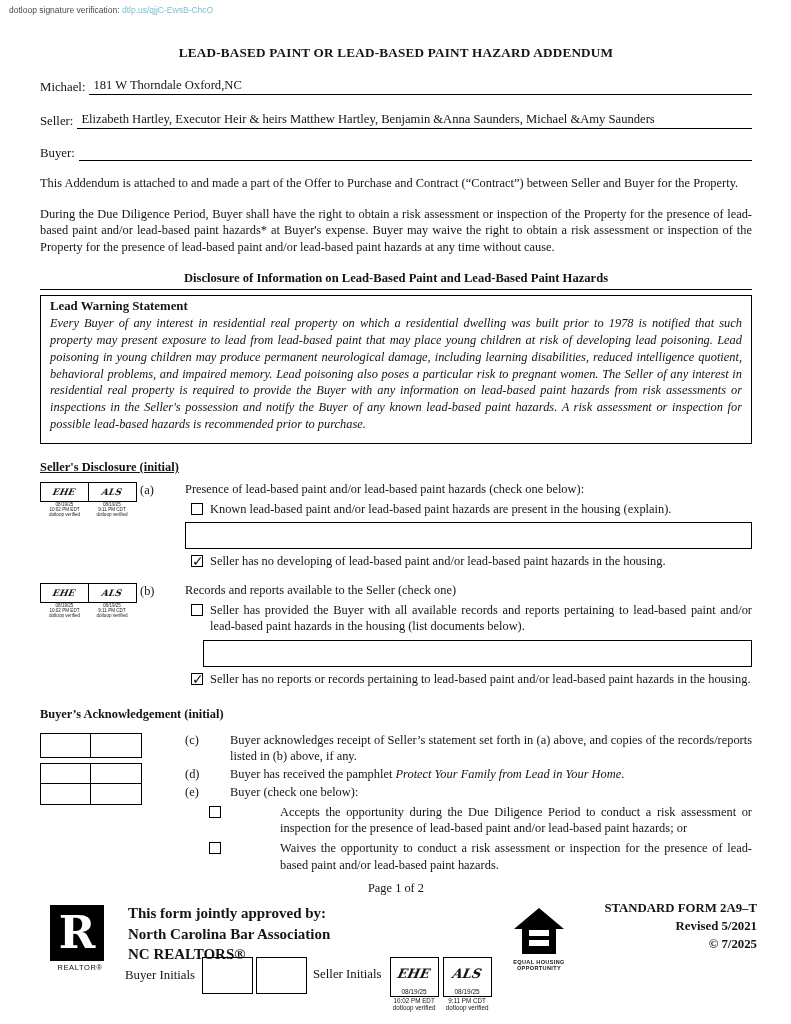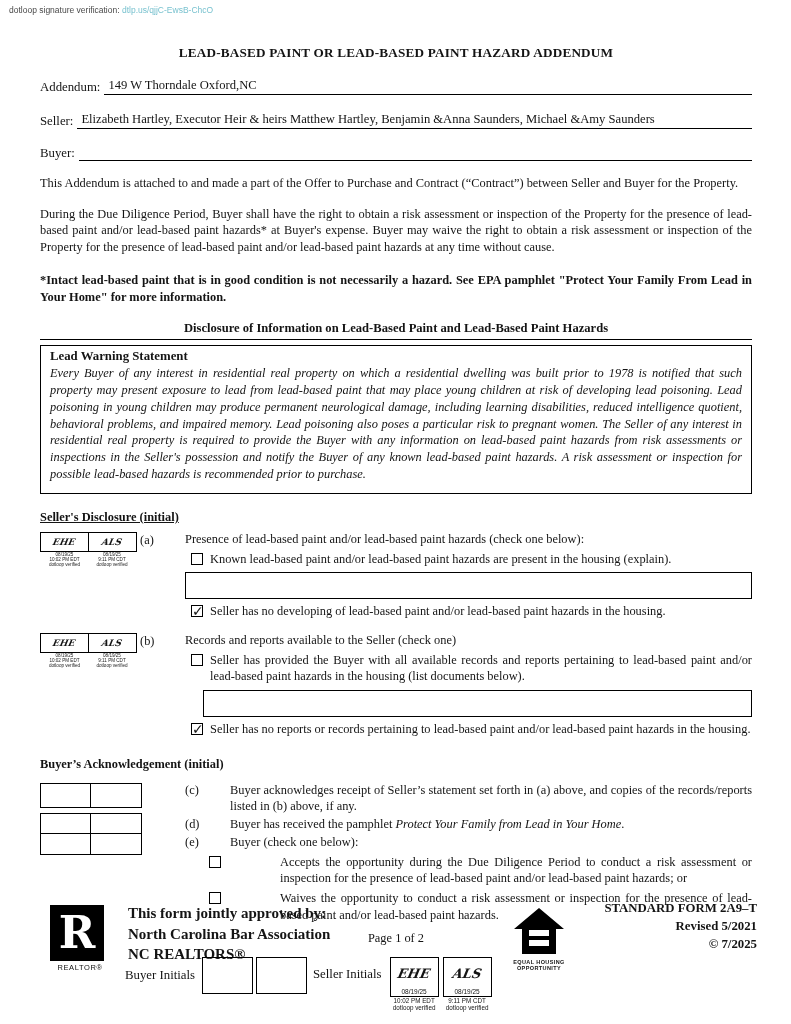--- a/index.html
+++ b/index.html
@@ -98,39 +98,38 @@
 <div class="verify-bar">
   <span>dotloop signature verification:</span>
   <a href="#">dtlp.us/qjjC-EwsB-ChcO</a>
 </div>
 
 <div class="page">
 
   <div class="doc-title">LEAD-BASED PAINT OR LEAD-BASED PAINT HAZARD ADDENDUM</div>
 
   <div class="field-row">
-    <span class="flabel">Addendum:</span>
-    <span class="fvalue">149 W Thorndale Oxford,NC</span>
+    <span class="flabel">Michael:</span>
+    <span class="fvalue">181 W Thorndale Oxford,NC</span>
   </div>
 
   <div class="field-row">
     <span class="flabel">Seller:</span>
     <span class="fvalue">Elizabeth Hartley, Executor Heir  &amp; heirs Matthew Hartley, Benjamin &amp;Anna Saunders, Michael &amp;Amy Saunders</span>
   </div>
 
   <div class="field-row">
     <span class="flabel">Buyer:</span>
     <span class="fvalue"></span>
   </div>
 
   <div class="para">This Addendum is attached to and made a part of the Offer to Purchase and Contract (“Contract”) between Seller and Buyer for the Property.</div>
 
   <div class="para">During the Due Diligence Period, Buyer shall have the right to obtain a risk assessment or inspection of the Property for the presence of lead-based paint and/or lead-based paint hazards* at Buyer's expense.  Buyer may waive the right to obtain a risk assessment or inspection of the Property for the presence of lead-based paint and/or lead-based paint hazards at any time without cause.</div>
 
-  <div class="para bold">*Intact lead-based paint that is in good condition is not necessarily a hazard.  See EPA pamphlet "Protect Your Family From Lead in Your Home" for more information.</div>
 
   <div class="disclosure-heading">Disclosure of Information on Lead-Based Paint and Lead-Based Paint Hazards</div>
 
   <div class="lead-box">
     <div class="lw-title">Lead Warning Statement</div>
     <div class="lw-body">Every Buyer of any interest in residential real property on which a residential dwelling was built prior to 1978 is notified that such property may present exposure to lead from lead-based paint that may place young children at risk of developing lead poisoning. Lead poisoning in young children may produce permanent neurological damage, including learning disabilities, reduced intelligence quotient, behavioral problems, and impaired memory.  Lead poisoning also poses a particular risk to pregnant women. The Seller of any interest in residential real property is required to provide the Buyer with any information on lead-based paint hazards from risk assessments or inspections in the Seller's possession and notify the Buyer of any known lead-based paint hazards.  A risk assessment or inspection for possible lead-based hazards is recommended prior to purchase.</div>
   </div>
 
   <div class="section-heading underlined">Seller's Disclosure (initial)</div>
 

